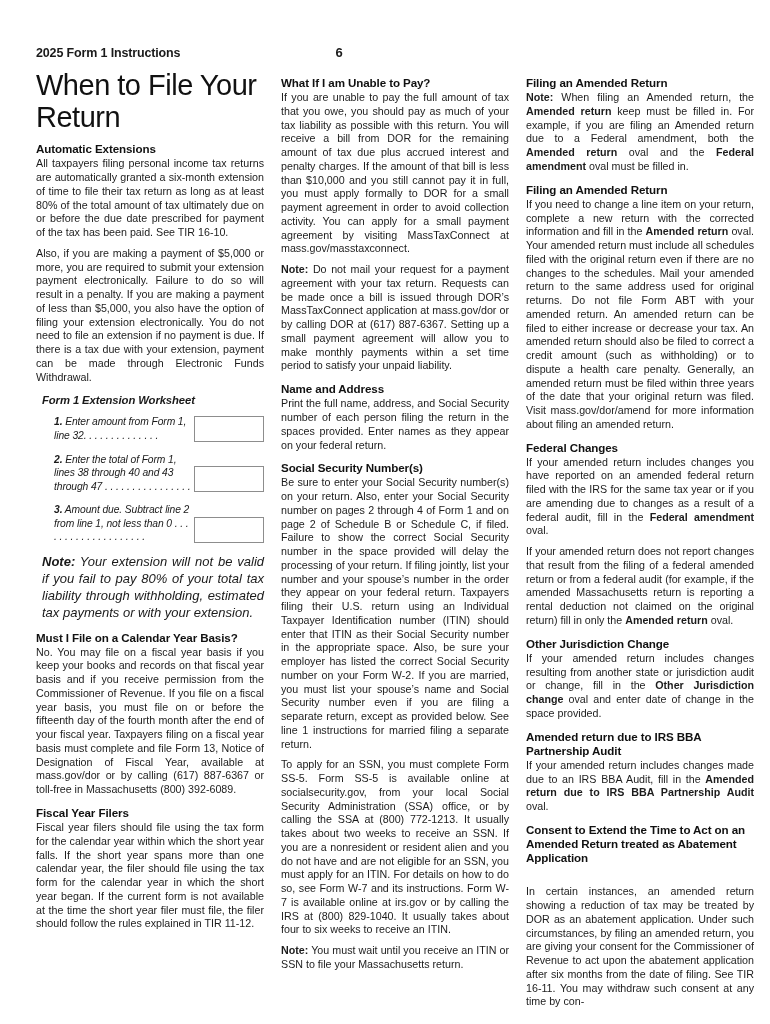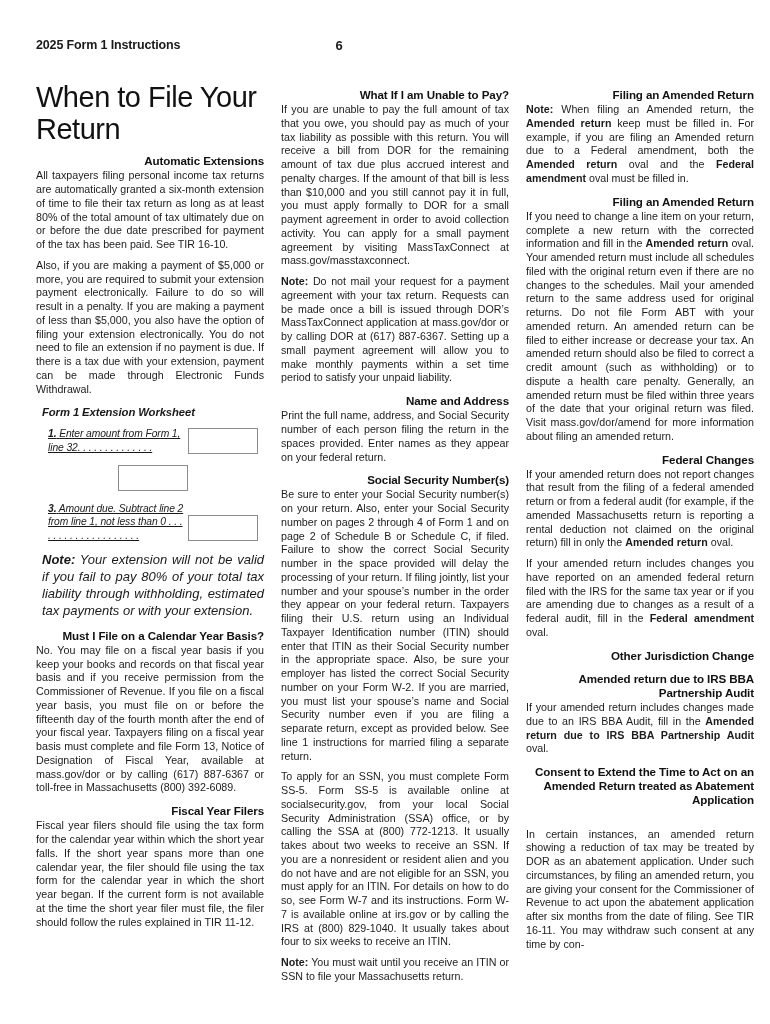--- a/index.html
+++ b/index.html
@@ -16,23 +16,23 @@
   }
   .page {
     position: absolute;
     left: 0; top: 0;
     width: 770px; height: 1024px;
     padding: 38px 32px 20px 36px;
   }
   
   .runhead {
     display: flex;
-    align-items: flex-start;
+    align-items: flex-end;
     height: 22px;
-    margin-bottom: 28px;
+    margin-bottom: 16px;
   }
   .runhead .title {
     font-size: 12.5px;
     font-weight: bold;
     letter-spacing: -0.15px;
     white-space: nowrap;
   }
   .runhead .pageno {
     font-size: 13px;
     font-weight: bold;
@@ -57,21 +57,20 @@
     margin: -6px 0 7px 0;
     color: #111;
   }
   h2.sect {
     font-size: 11.6px;
     font-weight: bold;
     line-height: 1.22;
     margin: 9px 0 1px 0;
     letter-spacing: -0.1px;
     color: #111;
-    text-align: right;
   }
   h2.sect.first { margin-top: 0; }
   p.body {
     font-size: 10.7px;
     line-height: 1.285;
     text-align: justify;
     margin: 0 0 7px 0;
     hyphens: auto;
     -webkit-hyphens: auto;
     color: #1c1c1c;
@@ -87,23 +86,22 @@
   .ws-title {
     font-size: 11.3px;
     font-weight: bold;
     font-style: italic;
     margin-bottom: 9px;
     letter-spacing: -0.1px;
   }
   .ws-row {
     display: flex;
     align-items: flex-end;
-    justify-content: center;
+    justify-content: flex-end;
     margin-bottom: 10px;
-    text-decoration: underline;
   }
   .ws-label {
     font-size: 10.3px;
     font-style: italic;
     line-height: 1.32;
     width: 140px;
     letter-spacing: -0.1px;
   }
   .ws-label b { font-weight: bold; font-style: italic; }
   .ws-box {
@@ -149,20 +147,24 @@
 
         <div class="ws-row">
           <div class="ws-label">
             <b>1.</b>
             <span>Enter amount from Form 1, line 32. . . . . . . . . . . . . .</span>
           </div>
           <div class="ws-box"></div>
         </div>
 
         <div class="ws-row">
+          <div class="ws-label">
+            <b>2.</b>
+            <span>Enter the total of Form 1, lines 38 through 40 and 43 through 47 . . . . . . . . . . . . . . . .</span>
+          </div>
           <div class="ws-box"></div>
         </div>
 
         <div class="ws-row">
           <div class="ws-label">
             <b>3.</b>
             <span>Amount due. Subtract line 2 from line 1, not less than 0 . . . . . . . . . . . . . . . . . . . .</span>
           </div>
           <div class="ws-box"></div>
         </div>
@@ -205,27 +207,30 @@
         <b>Note:</b><span> When filing an Amended return, the </span><b>Amended return</b><span> keep must be filled in. For example, if you are filing an Amended return due to a Federal amendment, both the </span><b>Amended return</b><span> oval and the </span><b>Federal amendment</b><span> oval must be filled in.</span>
       </p>
 
       <h2 class="sect">Filing an Amended Return</h2>
       <p class="body">
         <span>If you need to change a line item on your return, complete a new return with the corrected information and fill in the </span><b>Amended return</b><span> oval. Your amended return must include all schedules filed with the original return even if there are no changes to the schedules. Mail your amended return to the same address used for original returns. Do not file Form ABT with your amended return. An amended return can be filed to either increase or decrease your tax. An amended return should also be filed to correct a credit amount (such as withholding) or to dispute a health care penalty. Generally, an amended return must be filed within three years of the date that your original return was filed. Visit mass.gov/dor/amend for more information about filing an amended return.</span>
       </p>
 
       <h2 class="sect">Federal Changes</h2>
       <p class="body">
+        <span>If your amended return includes changes you have reported on an amended federal return filed with the IRS for the same tax year or if you are amending due to changes as a result of a federal audit, fill in the </span><b>Federal amendment</b><span> oval.</span>
+      </p>
+      <p class="body">
         <span>If your amended return does not report changes that result from the filing of a federal amended return or from a federal audit (for example, if the amended Massachusetts return is reporting a rental deduction not claimed on the original return) fill in only the </span><b>Amended return</b><span> oval.</span>
       </p>
-      <p class="body">
-        <span>If your amended return includes changes you have reported on an amended federal return filed with the IRS for the same tax year or if you are amending due to changes as a result of a federal audit, fill in the </span><b>Federal amendment</b><span> oval.</span>
-      </p>
 
       <h2 class="sect">Other Jurisdiction Change</h2>
+      <p class="body">
+        <span>If your amended return includes changes resulting from another state or jurisdiction audit or change, fill in the </span><b>Other Jurisdiction change</b><span> oval and enter date of change in the space provided.</span>
+      </p>
 
       <h2 class="sect">Amended return due to IRS BBA Partnership Audit</h2>
       <p class="body">
         <span>If your amended return includes changes made due to an IRS BBA Audit, fill in the </span><b>Amended return due to IRS BBA Partnership Audit</b><span> oval.</span>
       </p>
 
       <h2 class="sect">Consent to Extend the Time to Act on an Amended Return treated as Abatement Application</h2>
       <p class="body tight">In certain instances, an amended return showing a reduction of tax may be treated by DOR as an abatement application. Under such circumstances, by filing an amended return, you are giving your consent for the Commissioner of Revenue to act upon the abatement application after six months from the date of filing. See TIR 16-11. You may withdraw such consent at any time by con-</p>
     </div>
 

